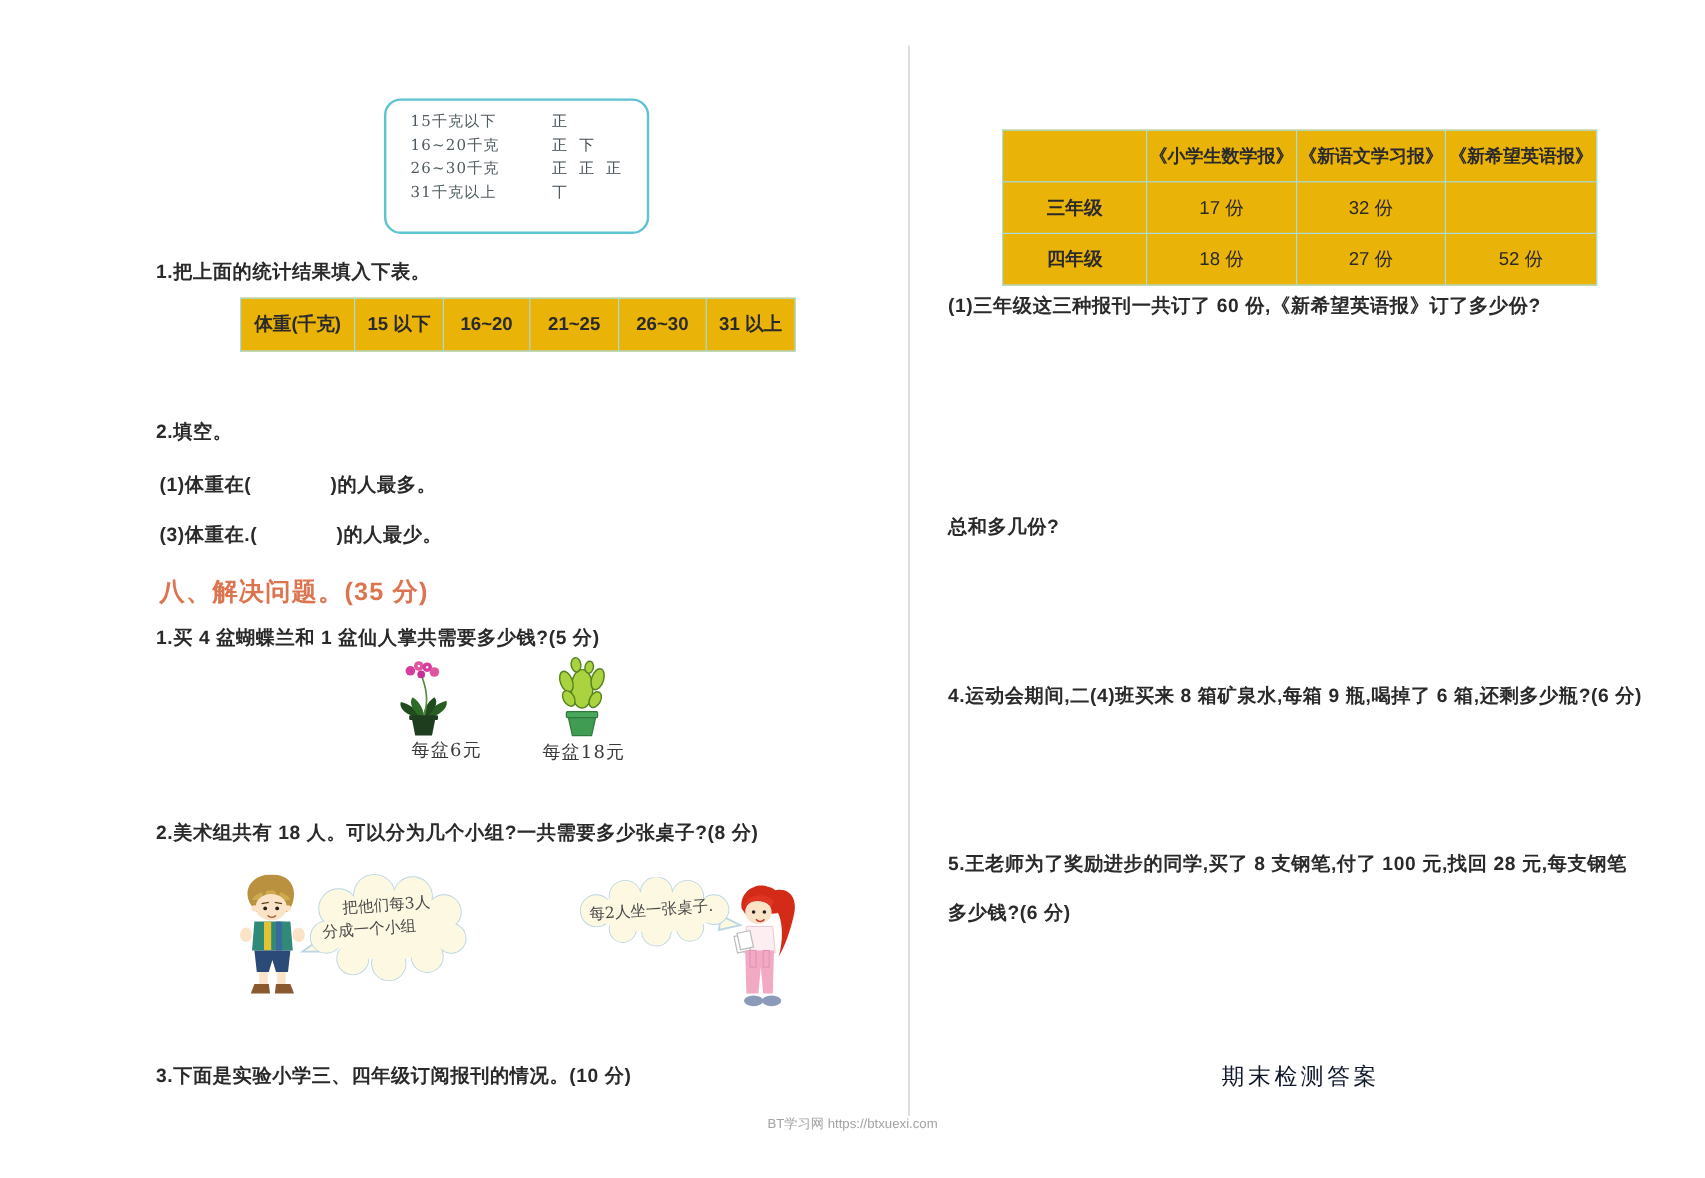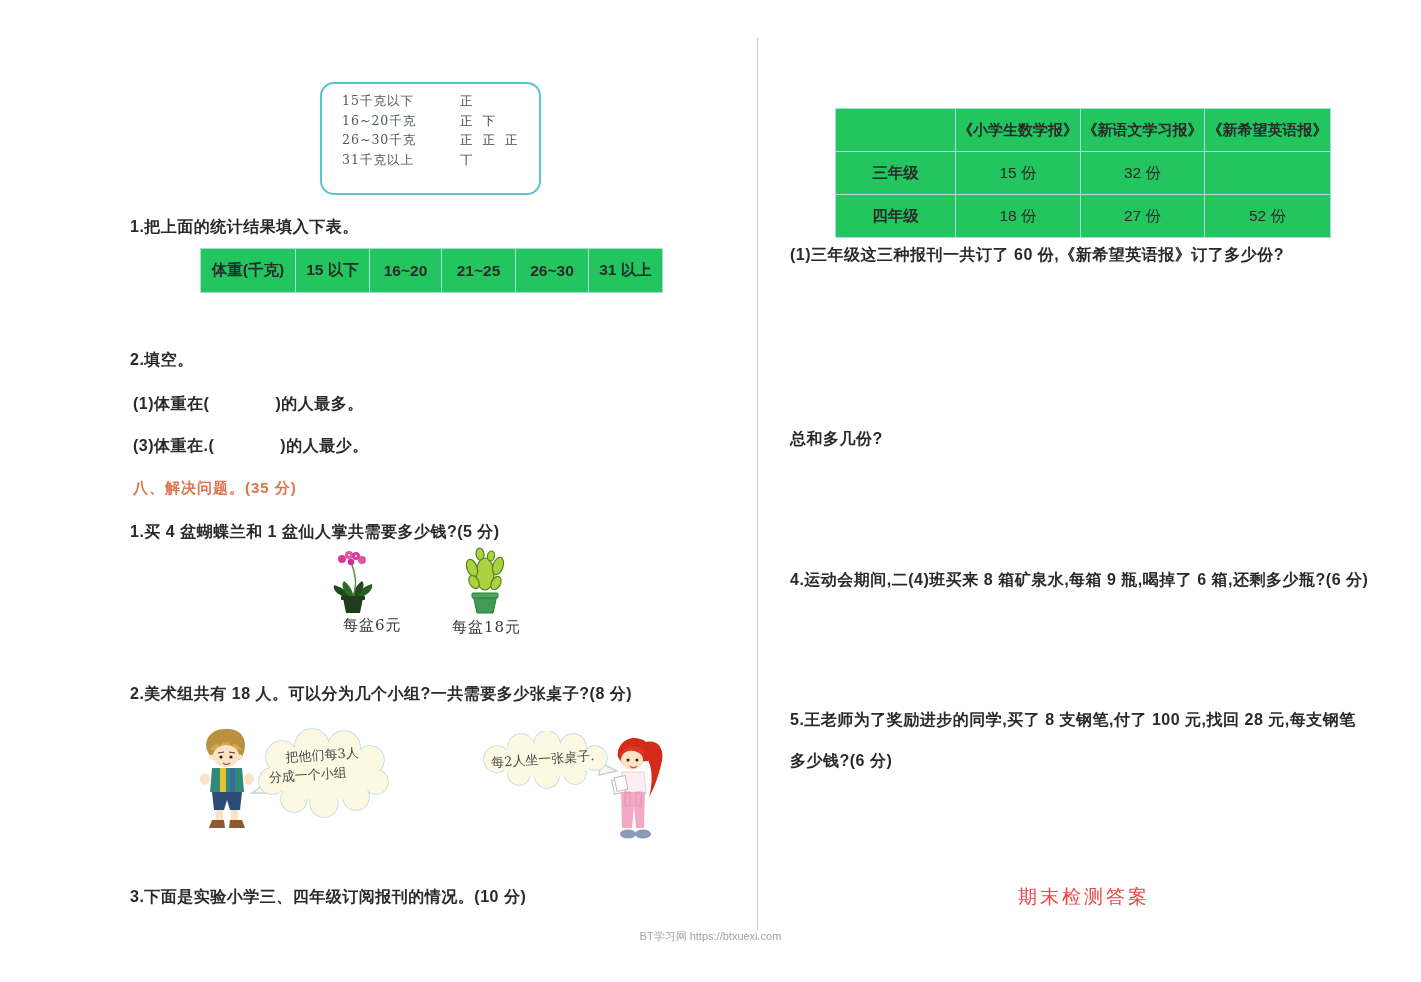--- a/index.html
+++ b/index.html
@@ -1,45 +1,45 @@
 <!DOCTYPE html>
 <html><head>
 <meta charset="utf-8">
 <style>
   html,body{margin:0;padding:0;background:#fff;}
   #page{position:relative;width:1421px;height:982px;background:#ffffff;overflow:hidden;
         font-family:"Liberation Sans",sans-serif;color:#262626;}
   .abs{position:absolute;}
   .qtext{font-size:16px;font-weight:bold;color:#2a2a2a;letter-spacing:0.5px;white-space:nowrap;}
-  .section-title{font-size:15px;font-weight:bold;color:#dd7450;letter-spacing:1px;}
+  .section-title{font-size:21px;font-weight:bold;color:#dd7450;letter-spacing:1px;}
   
   .tallybox{left:320px;top:82px;width:221px;height:113px;border:2px solid #5ec3d0;
             border-radius:14px;background:#fff;box-sizing:border-box;padding:7px 14px 5px 20px;}
   .tallyrow{display:flex;font-family:"DejaVu Serif",serif;font-size:12.5px;color:#4d5a60;
             line-height:19.5px;}
   .tallyrow .tlabel{width:118px;letter-spacing:1px;}
   .tallyrow .tmarks{letter-spacing:3px;color:#3d4a50;}
   
-  table.grid{border-collapse:collapse;table-layout:fixed;background:#22c55e;padding-left:44px;}
+  table.grid{border-collapse:collapse;table-layout:fixed;background:#eab308;padding-left:44px;}
   table.grid td{border:1px solid #a5dde1;text-align:center;vertical-align:middle;
                 font-size:15.5px;color:#2a2a2a;overflow:hidden;}
   .wtable td{height:41px;font-weight:bold;}
   .ntable td{height:40px;}
   .ntable td.hdr{font-weight:bold;font-size:15px;letter-spacing:0;}
   .ntable td.rowlabel{font-weight:bold;}
   
   .blank-line{font-size:16px;font-weight:bold;color:#2a2a2a;letter-spacing:0.5px;}
   
   .price-caption{font-family:"DejaVu Serif",serif;font-size:15px;color:#3a3a3a;letter-spacing:1px;}
   
   .bubble-text{font-family:"DejaVu Serif",serif;font-size:13px;color:#4a4a4a;
                line-height:19px;transform:rotate(-4deg);}
   
   .divider{left:757px;top:38px;width:1px;height:892px;background:#c9c9c9;}
-  .answers{font-family:Liberation Mono, monospace;font-size:19px;color:#ef4444;letter-spacing:3px;}
+  .answers{font-family:Liberation Mono, monospace;font-size:19px;color:#0f172a;letter-spacing:3px;}
   .footer{left:0;top:929px;width:1421px;text-align:center;font-size:11px;color:#a3a3a3;}
 </style>
 </head>
 <body>
 
 <div id="page">
 
   <div class="abs tallybox">
     <div class="tallyrow">
       <span class="tlabel">15千克以下</span>
@@ -250,21 +250,21 @@
       </colgroup>
     <tbody>
         <tr>
       <td></td>
       <td class="hdr">《小学生数学报》</td>
       <td class="hdr">《新语文学习报》</td>
       <td class="hdr">《新希望英语报》</td>
     </tr>
     <tr>
       <td class="rowlabel">三年级</td>
-      <td>15 份</td>
+      <td>17 份</td>
       <td>32 份</td>
       <td></td>
     </tr>
     <tr>
       <td class="rowlabel">四年级</td>
       <td>18 份</td>
       <td>27 份</td>
       <td>52 份</td>
     </tr>
   </tbody>

